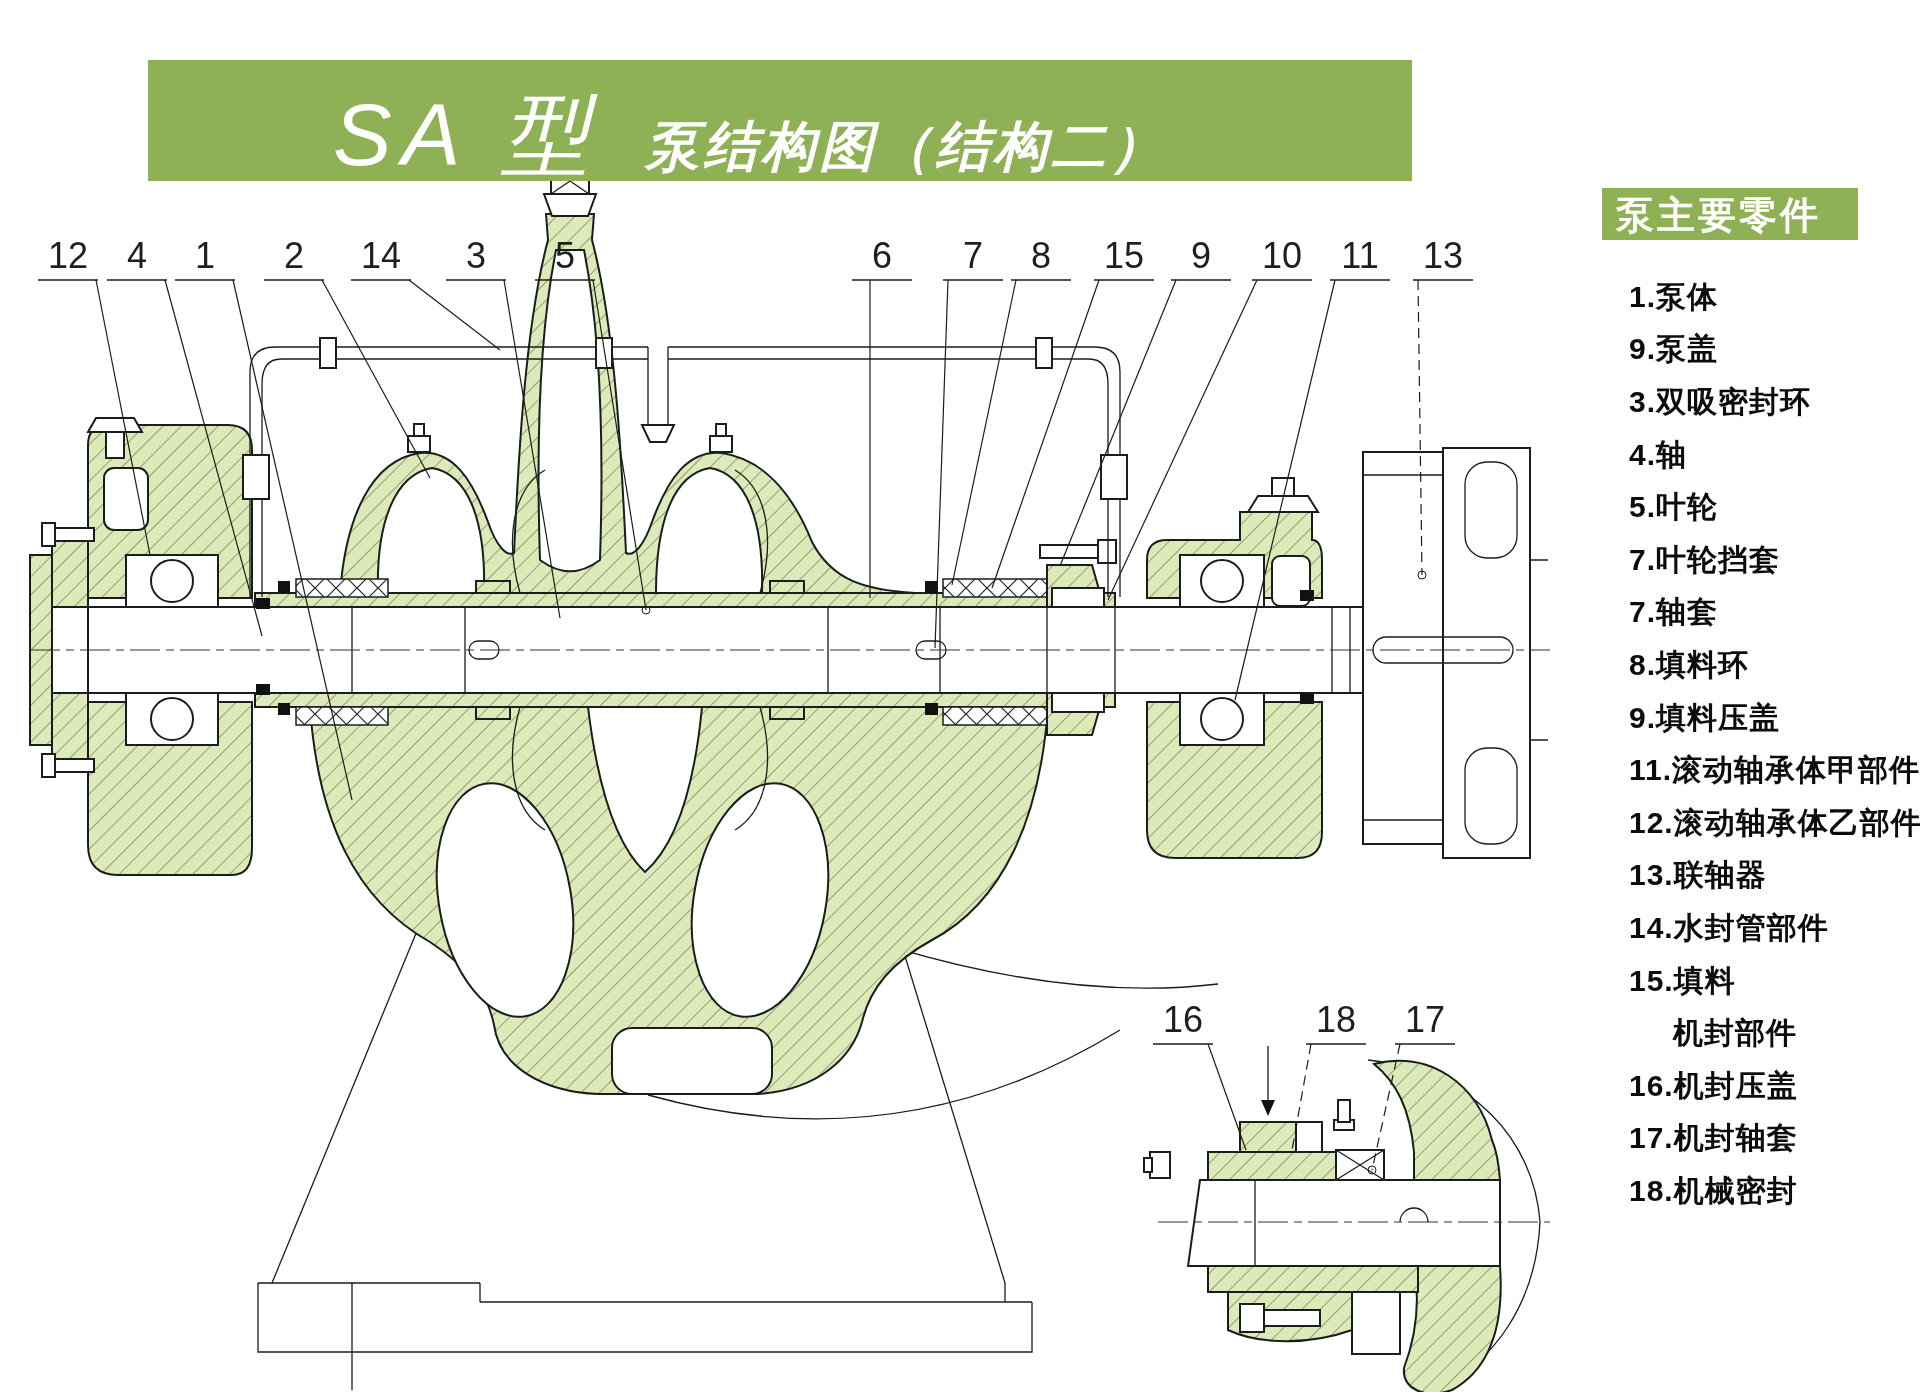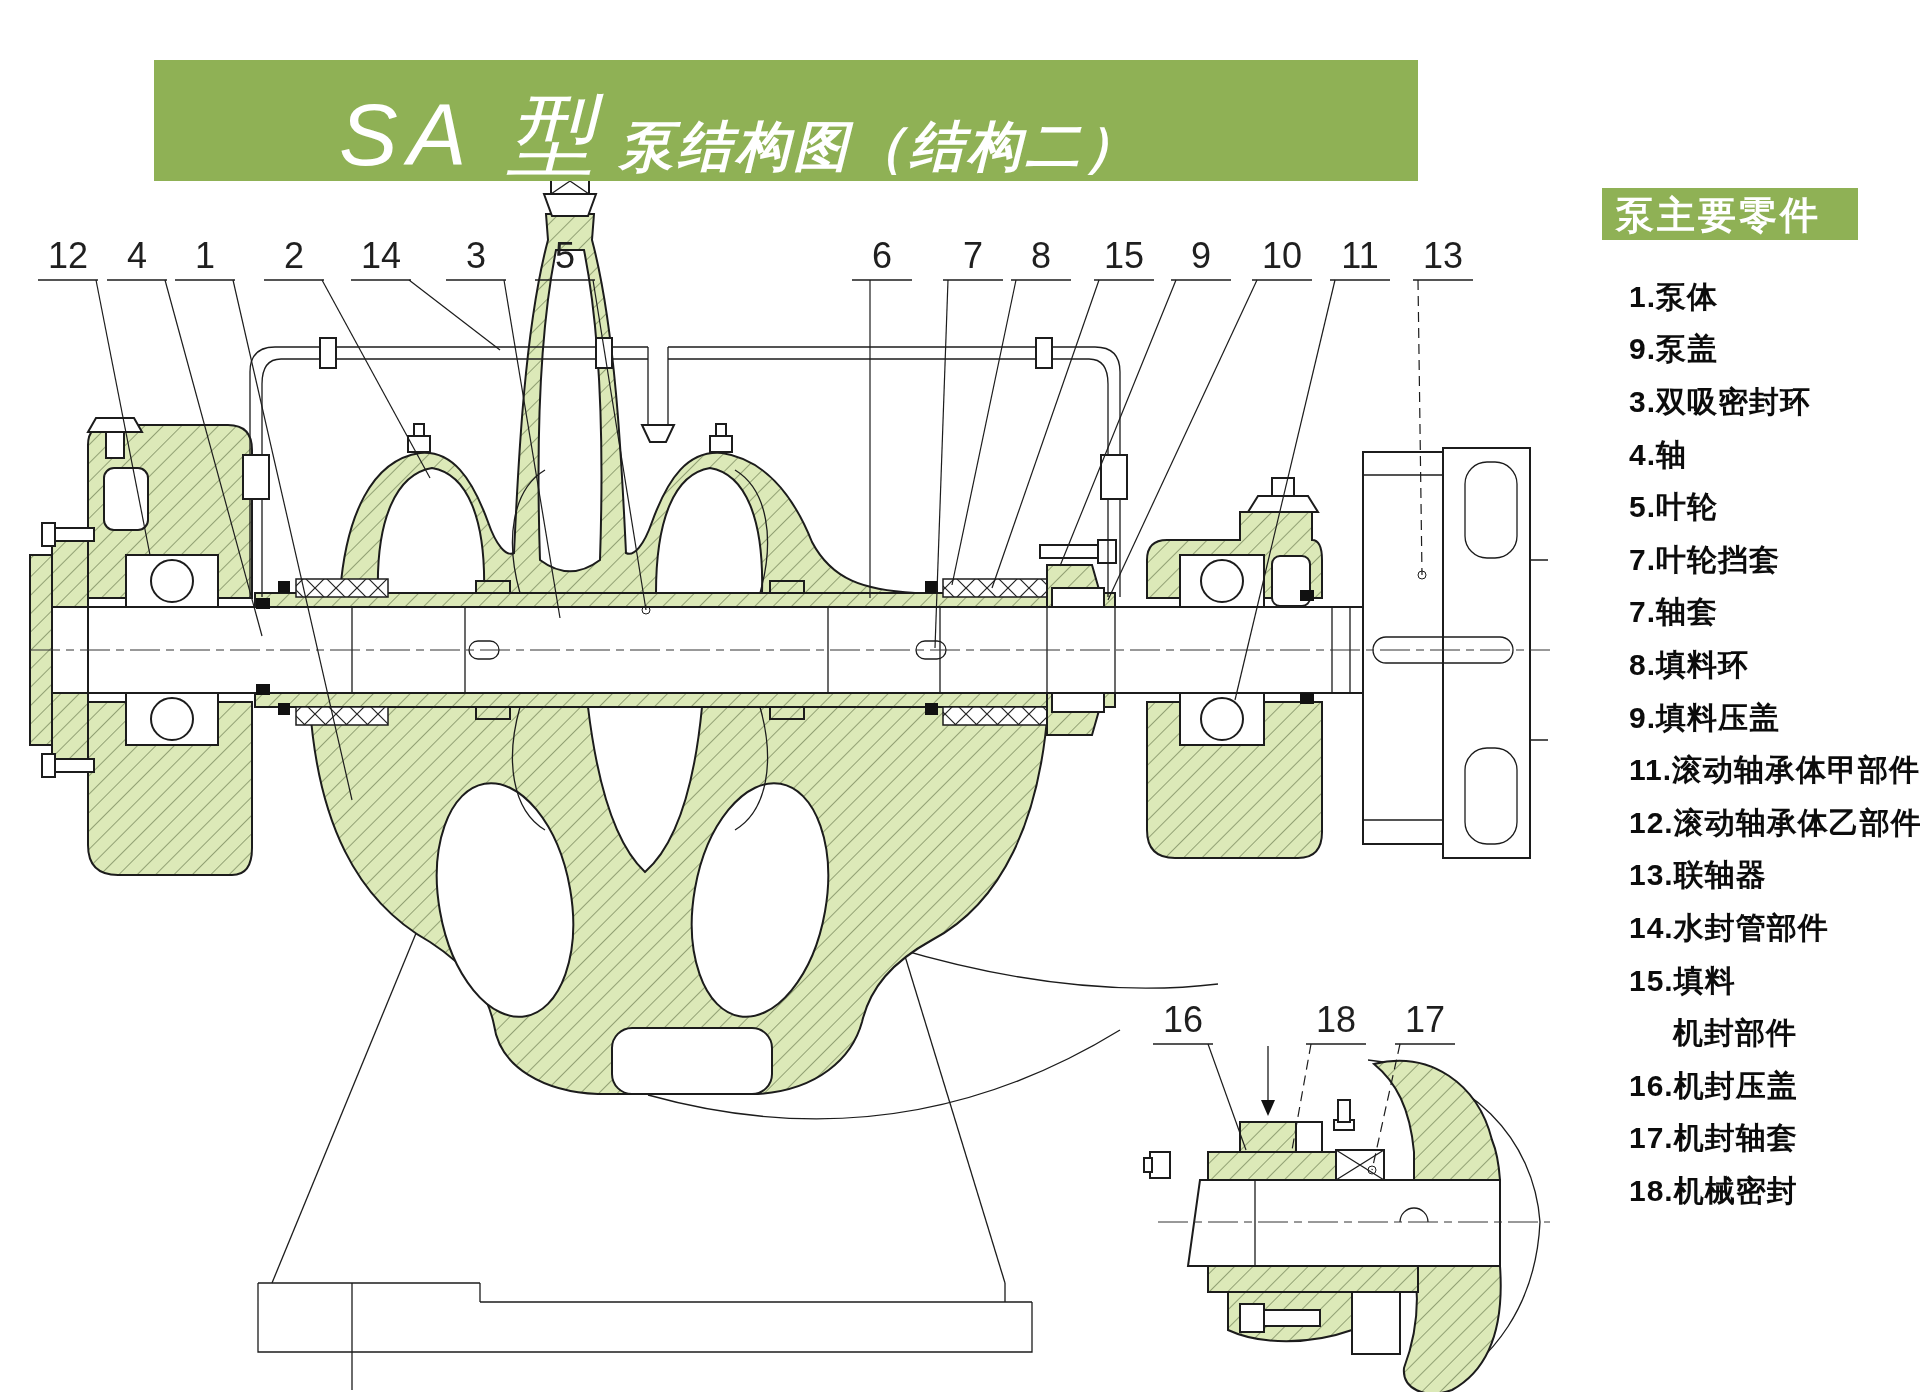--- a/index.html
+++ b/index.html
@@ -1,24 +1,24 @@
 <!DOCTYPE html>
 <html><head>
 <meta charset="utf-8">
 <style>
   html,body{margin:0;padding:0;background:#ffffff;}
   #stage{position:relative;width:1920px;height:1392px;background:#fff;overflow:hidden;
          font-family:"Liberation Sans", sans-serif;}
   
-  .banner{position:absolute;left:154px;top:60px;width:1264px;height:121px;
+  .banner{position:absolute;left:148px;top:60px;width:1264px;height:121px;
           display:flex;align-items:baseline;padding-left:185px;box-sizing:border-box;}
   .banner .model{color:#fff;font-size:88px;font-style:italic;font-weight:500;
                  letter-spacing:10px;line-height:150px;white-space:nowrap;}
   .banner .subtitle{color:#fff;font-size:54px;font-style:italic;font-weight:700;
-                    margin-left:14px;letter-spacing:4px;white-space:nowrap;}
+                    margin-left:46px;letter-spacing:4px;white-space:nowrap;}
   
   .parts-header{position:absolute;left:1602px;top:188px;width:256px;height:52px;
                 color:#fff;font-size:38px;font-weight:700;letter-spacing:3px;
                 line-height:54px;padding-left:14px;box-sizing:border-box;white-space:nowrap;}
   #parts-list{position:absolute;left:1593px;top:271px;margin:0;padding:0;list-style:none;}
   #parts-list li{height:52.6px;font-size:30px;font-weight:600;color:#0c0c0c;
                  letter-spacing:1px;white-space:nowrap;display:flex;align-items:center;margin-left:36px;}
   #parts-list li.indent{padding-left:44px;}
   svg{position:absolute;left:0;top:0;}
   .callout-text{font-family:"Liberation Sans", sans-serif;font-size:36px;fill:#1f1f1f;}

